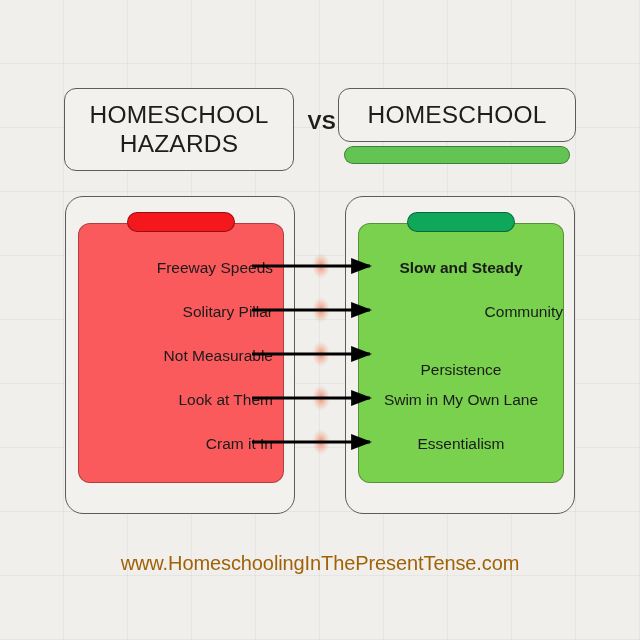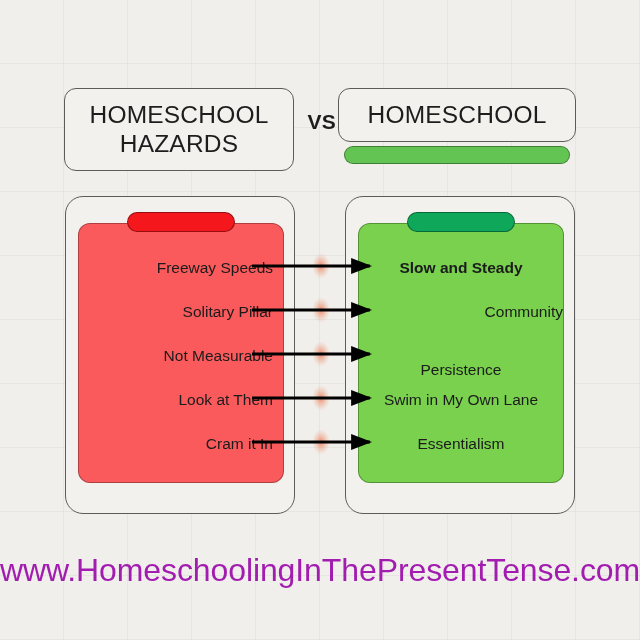--- a/index.html
+++ b/index.html
@@ -127,22 +127,22 @@
     position:absolute; left:0; top:0;
     width:640px; height:640px;
     pointer-events:none;
   }
 
   
   #footer-url {
     position:absolute;
     left:0; top:552px; width:640px;
     text-align:center;
-    font-size:32px;
-    color:#a21caf;
+    font-size:20px;
+    color:#a16207;
     letter-spacing:-0.1px;
   }
 </style>
 </head>
 <body>
 
 <div id="grid-bg"></div>
 
 <div id="headers">
 

